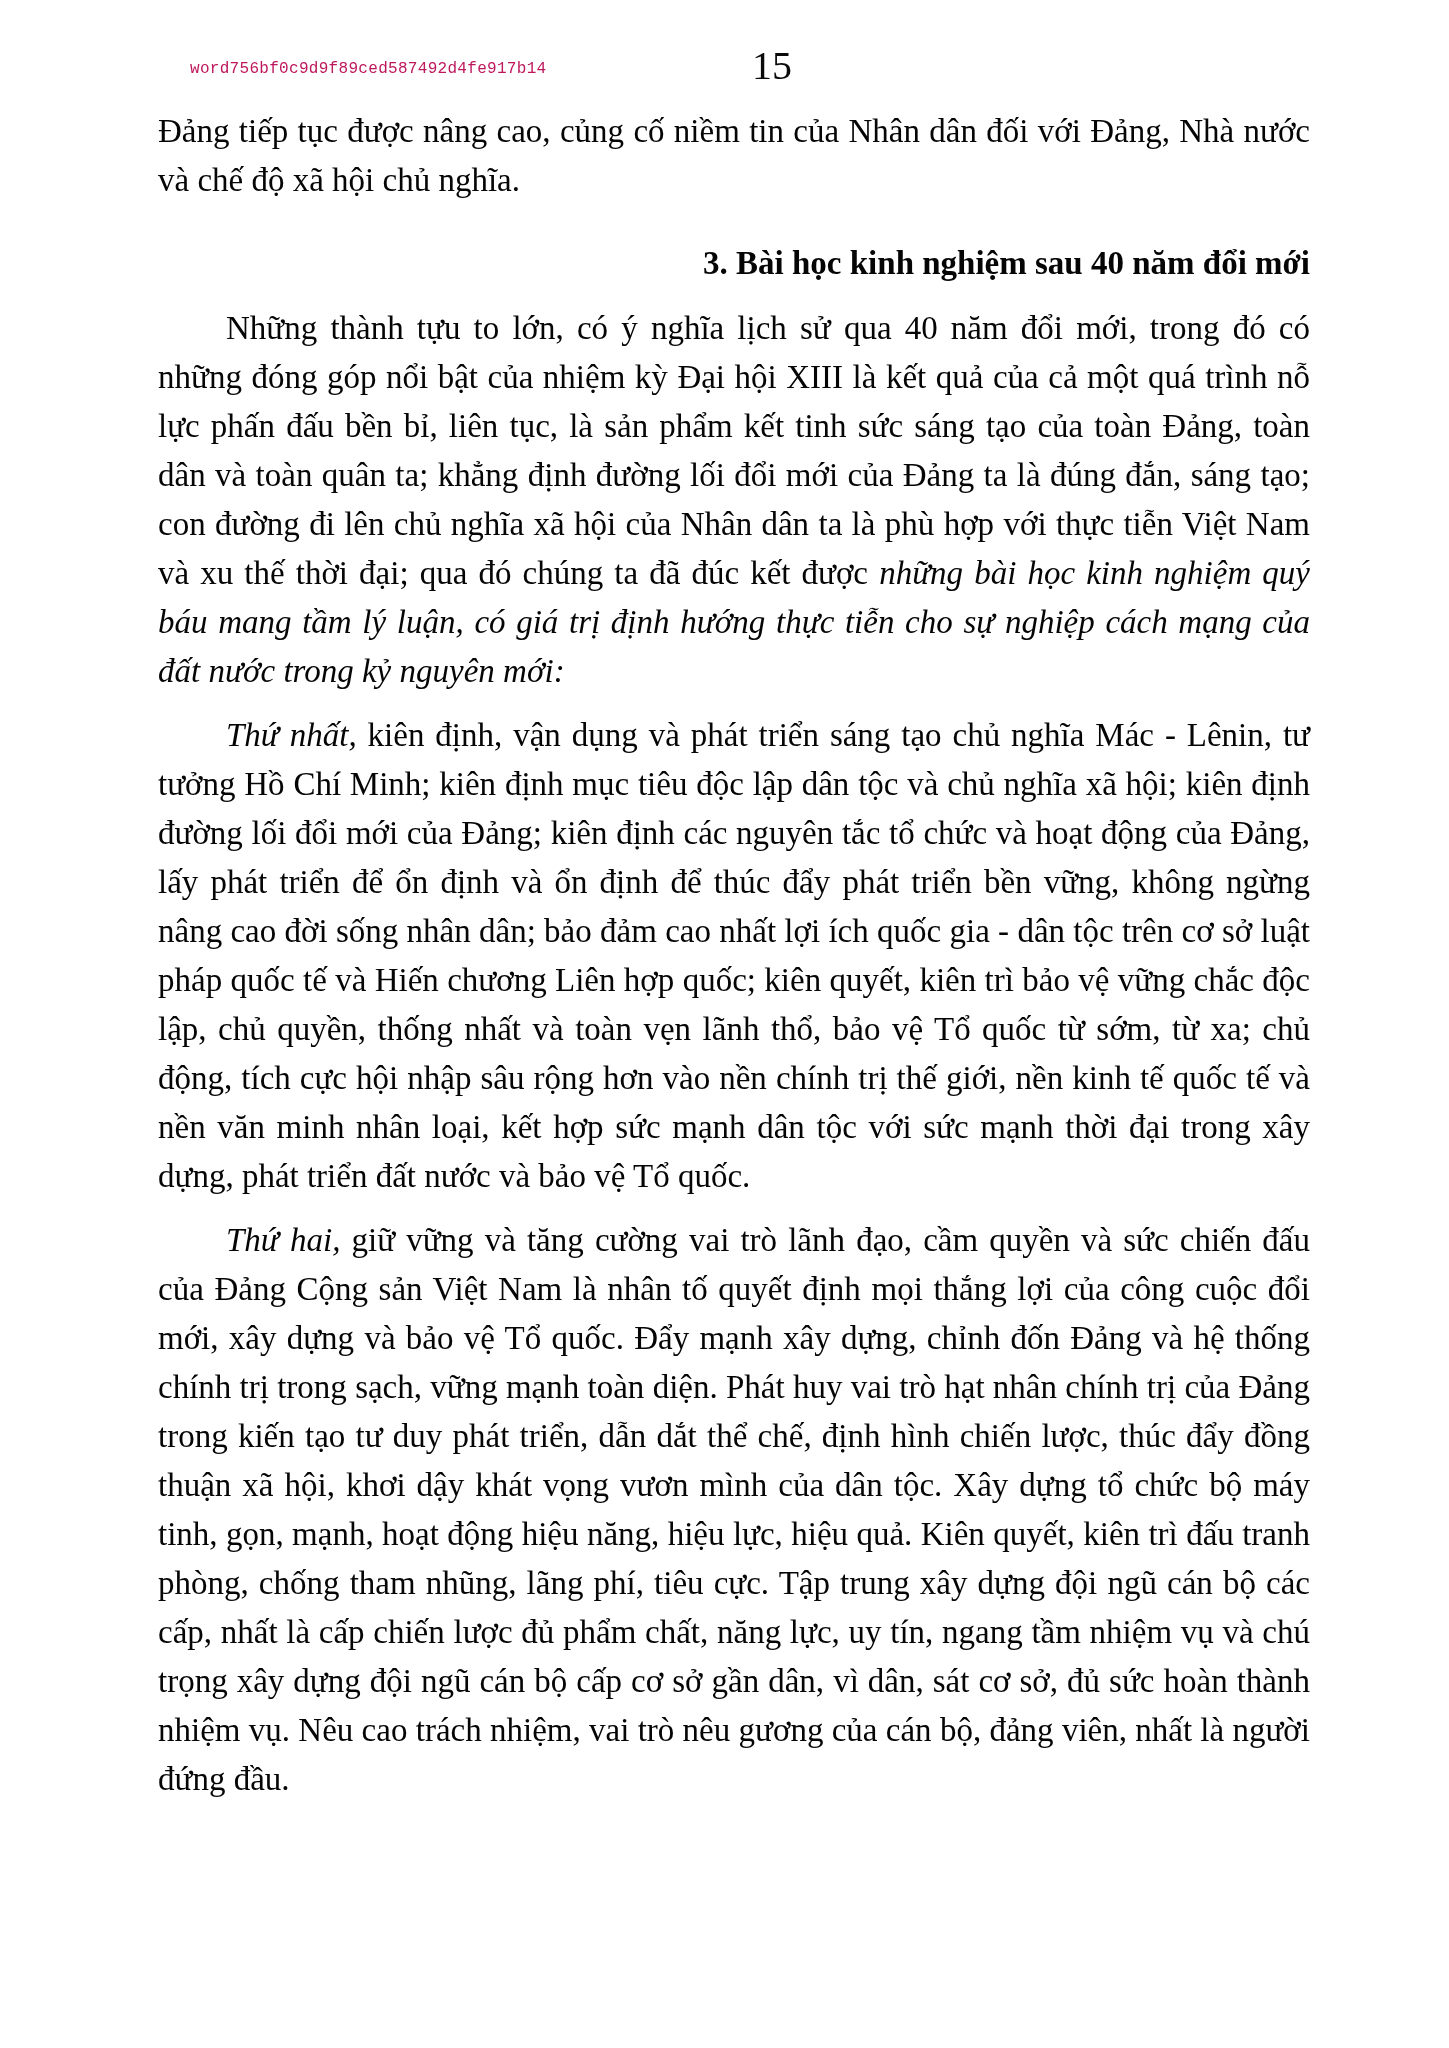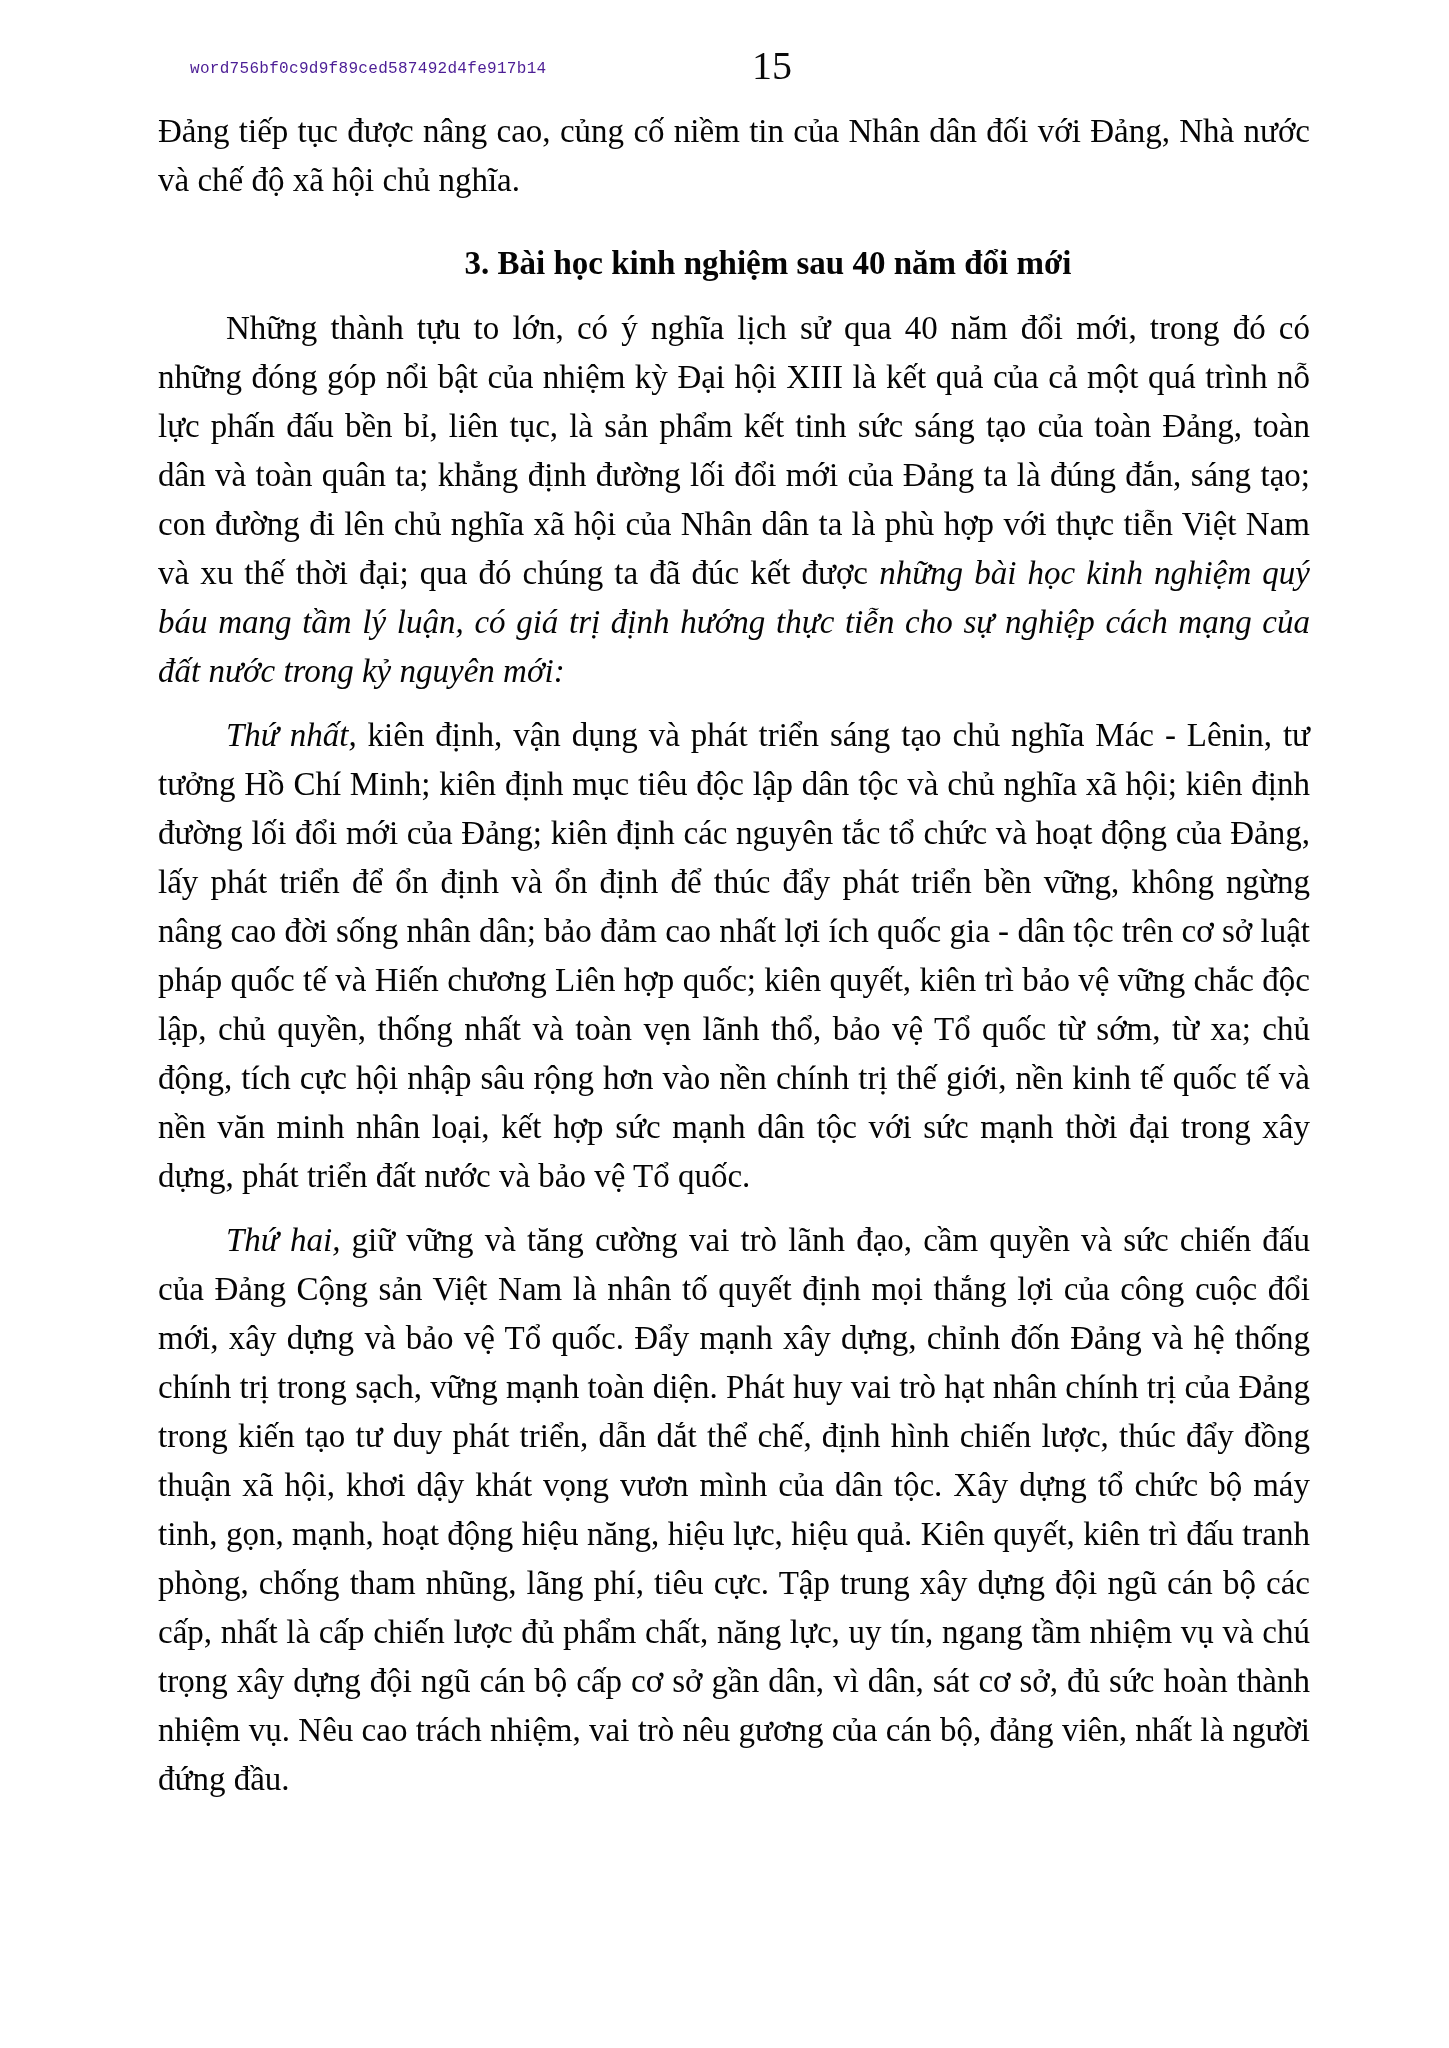--- a/index.html
+++ b/index.html
@@ -14,21 +14,21 @@
     background: #ffffff;
     overflow: hidden;
     font-family: "Liberation Serif", serif;
   }
   .header-code {
     position: absolute;
     left: 190px;
     top: 60px;
     font-family: "Liberation Mono", monospace;
     font-size: 16px;
-    color: #4c1d95;
+    color: #be185d;
     letter-spacing: 0.3px;
     white-space: nowrap;
   }
   .page-num {
     position: absolute;
     left: 752px;
     top: 42px;
     font-family: "Liberation Serif", serif;
     font-size: 40px;
     color: #0a0a0a;
@@ -49,21 +49,21 @@
   }
   .content p.no-indent {
     text-indent: 0;
   }
   .content h2 {
     font-size: 33px;
     line-height: 49px;
     font-weight: 700;
     margin: 34px 0 16px 0;
     text-indent: 68px;
-    text-align: center;
+    text-align: right;
   }
   .content em {
     font-style: italic;
   }
 </style>
 </head>
 <body>
 
 <div class="page">
 

